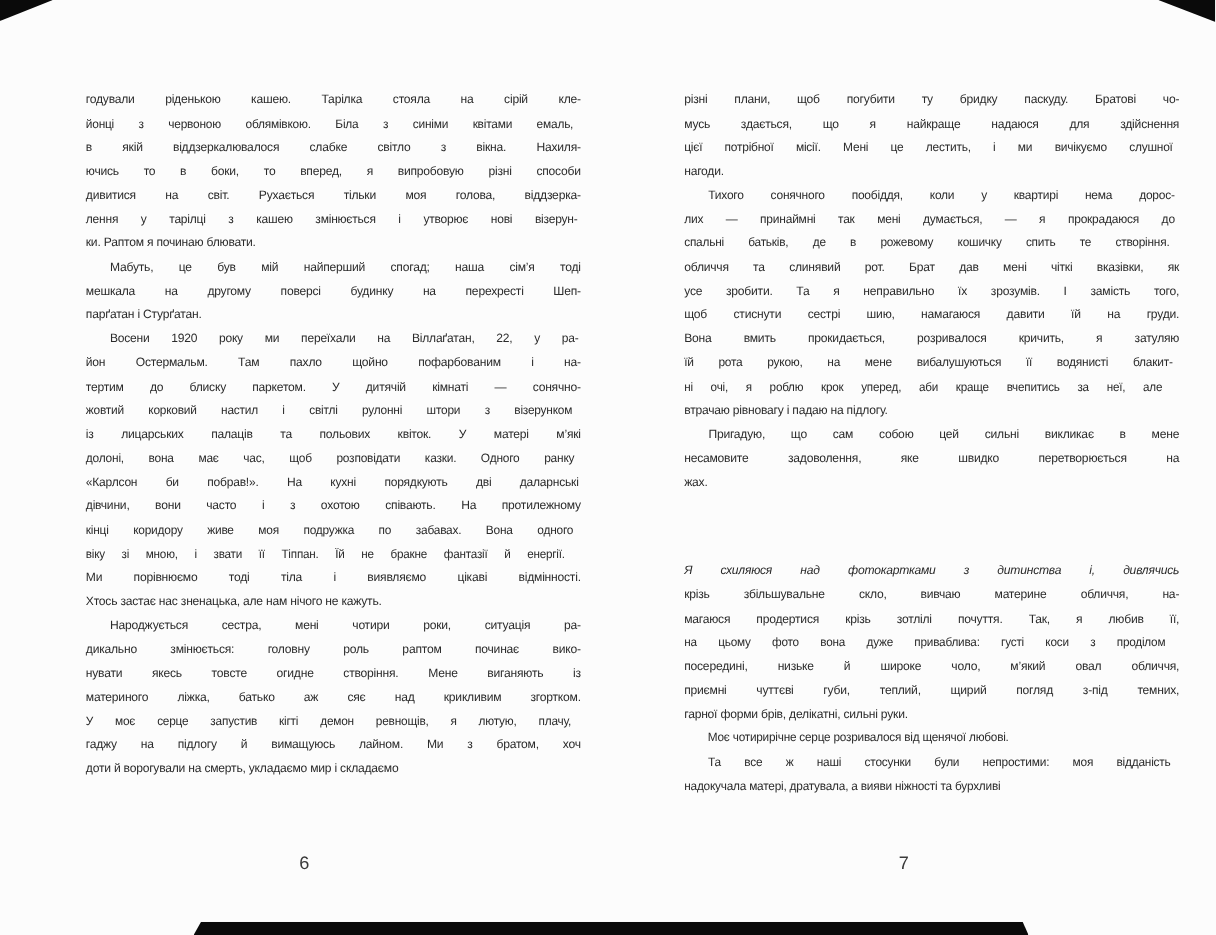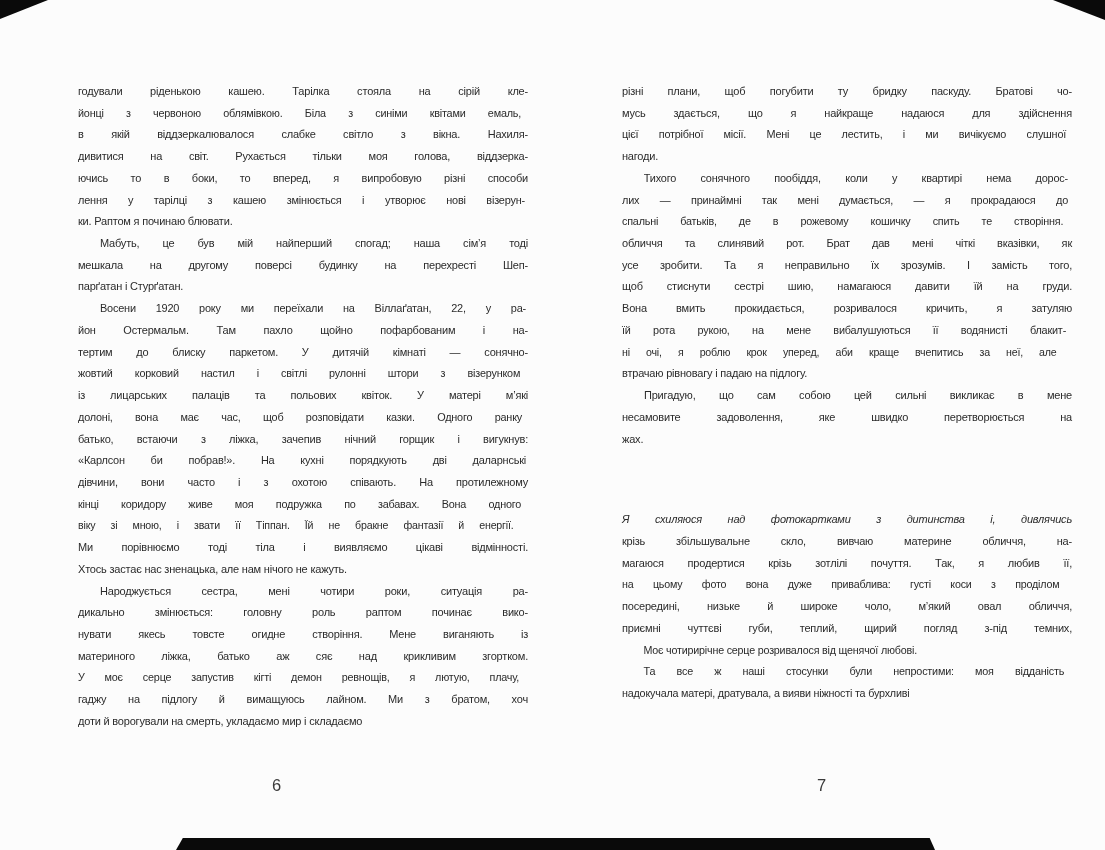--- a/index.html
+++ b/index.html
@@ -62,34 +62,33 @@
 </style>
 </head>
 <body>
 
 <div class="spread">
 
   <div class="text-col left">
       <div class="line">годували ріденькою кашею. Тарілка стояла на сірій кле-</div>
       <div class="line" style="transform-origin: left center; transform: scaleX(0.984683);">йонці з червоною облямівкою. Біла з синіми квітами емаль,</div>
       <div class="line">в якій віддзеркалювалося слабке світло з вікна. Нахиля-</div>
+      <div class="line">ючись то в боки, то вперед, я випробовую різні способи</div>
       <div class="line">дивитися на світ. Рухається тільки моя голова, віддзерка-</div>
-      <div class="line">ючись то в боки, то вперед, я випробовую різні способи</div>
       <div class="line" style="transform-origin: left center; transform: scaleX(0.993377);">лення у тарілці з кашею змінюється і утворює нові візерун-</div>
       <div class="line last">ки. Раптом я починаю блювати.</div>
       <div class="line indent">Мабуть, це був мій найперший спогад; наша сім’я тоді</div>
       <div class="line">мешкала на другому поверсі будинку на перехресті Шеп-</div>
       <div class="line last">парґатан і Стурґатан.</div>
       <div class="line indent" style="transform-origin: left center; transform: scaleX(0.995575);">Восени 1920 року ми переїхали на Віллаґатан, 22, у ра-</div>
       <div class="line">йон Остермальм. Там пахло щойно пофарбованим і на-</div>
       <div class="line">тертим до блиску паркетом. У дитячій кімнаті — сонячно-</div>
       <div class="line" style="transform-origin: left center; transform: scaleX(0.982533);">жовтий корковий настил і світлі рулонні штори з візерунком</div>
       <div class="line">із лицарських палаців та польових квіток. У матері м’які</div>
       <div class="line" style="transform-origin: left center; transform: scaleX(0.986842);">долоні, вона має час, щоб розповідати казки. Одного ранку</div>
-      <div class="line">батько, встаючи з ліжка, зачепив нічний горщик і вигукнув:</div>
       <div class="line" style="transform-origin: left center; transform: scaleX(0.995575);">«Карлсон би побрав!». На кухні порядкують дві даларнські</div>
       <div class="line">дівчини, вони часто і з охотою співають. На протилежному</div>
       <div class="line" style="transform-origin: left center; transform: scaleX(0.984683);">кінці коридору живе моя подружка по забавах. Вона одного</div>
       <div class="line" style="transform-origin: left center; transform: scaleX(0.967742);">віку зі мною, і звати її Тіппан. Їй не бракне фантазії й енергії.</div>
       <div class="line">Ми порівнюємо тоді тіла і виявляємо цікаві відмінності.</div>
       <div class="line last">Хтось застає нас зненацька, але нам нічого не кажуть.</div>
       <div class="line indent">Народжується сестра, мені чотири роки, ситуація ра-</div>
       <div class="line">дикально змінюється: головну роль раптом починає вико-</div>
       <div class="line">нувати якесь товсте огидне створіння. Мене виганяють із</div>
       <div class="line">материного ліжка, батько аж сяє над крикливим згортком.</div>
@@ -115,20 +114,21 @@
       <div class="line last">втрачаю рівновагу і падаю на підлогу.</div>
       <div class="line indent">Пригадую, що сам собою цей сильні викликає в мене</div>
       <div class="line">несамовите задоволення, яке швидко перетворюється на</div>
       <div class="line last">жах.</div>
       <div class="line gap">Я схиляюся над фотокартками з дитинства і, дивлячись</div>
       <div class="line">крізь збільшувальне скло, вивчаю материне обличчя, на-</div>
       <div class="line">магаюся продертися крізь зотлілі почуття. Так, я любив її,</div>
       <div class="line" style="transform-origin: left center; transform: scaleX(0.971922);">на цьому фото вона дуже приваблива: густі коси з проділом</div>
       <div class="line">посередині, низьке й широке чоло, м’який овал обличчя,</div>
       <div class="line">приємні чуттєві губи, теплий, щирий погляд з-під темних,</div>
+      <div class="line last">гарної форми брів, делікатні, сильні руки.</div>
       <div class="line last indent" style="transform-origin: left center; transform: scaleX(0.974026);">Моє чотирирічне серце розривалося від щенячої любові.</div>
       <div class="line indent" style="transform-origin: left center; transform: scaleX(0.982533);">Та все ж наші стосунки були непростими: моя відданість</div>
       <div class="line last" style="transform-origin: left center; transform: scaleX(0.978261);">надокучала матері, дратувала, а вияви ніжності та бурхливі</div>
     </div>
 
   <div class="pageno left">6</div>
 
   <div class="pageno right">7</div>
 
   <div class="scan-mark tl"></div>

